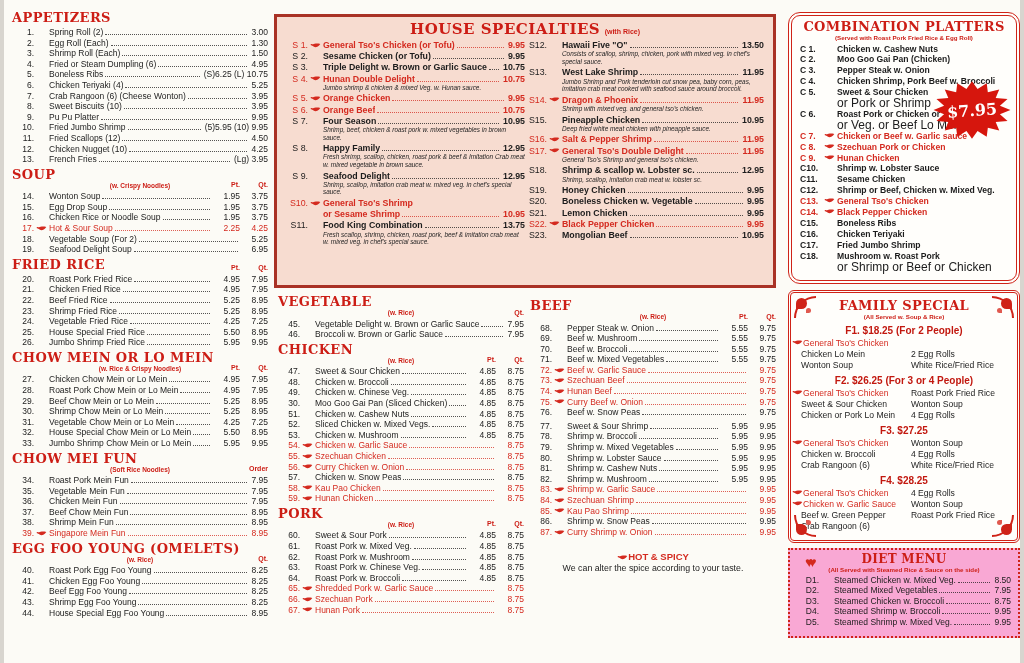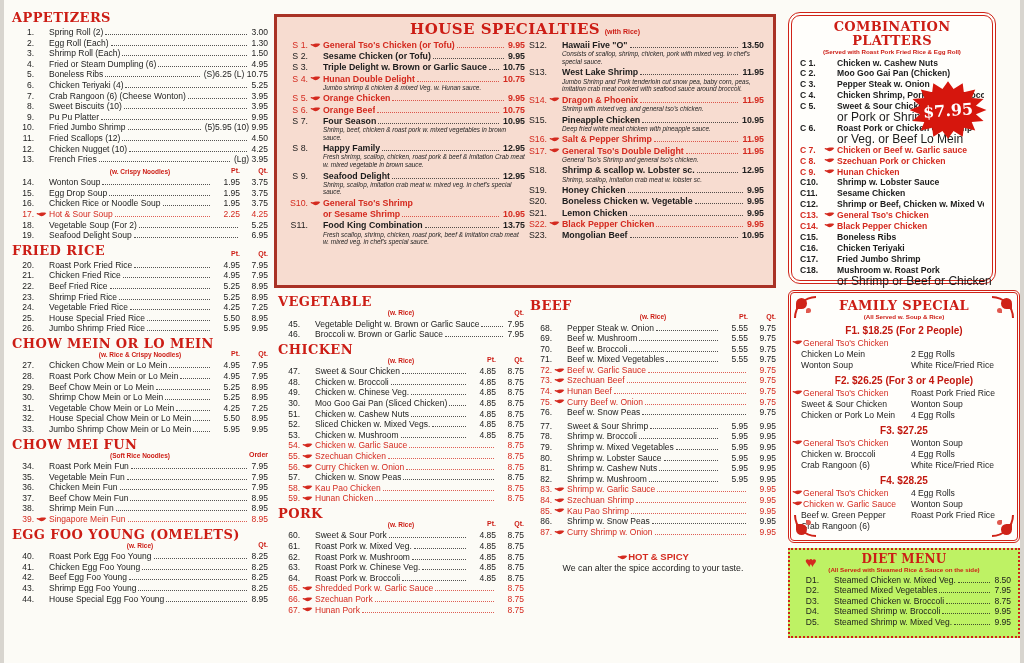--- a/index.html
+++ b/index.html
@@ -36,21 +36,21 @@
   .hs-title{font-family:"DejaVu Serif","Liberation Serif",serif;font-weight:bold;color:#cc1d15;font-size:15px;letter-spacing:.5px;}
   .hs-sub{color:#cc1d15;font-size:7px;font-weight:bold;}
   .hs-cols{display:flex;}
   .hs-col{flex:1;min-width:0;}
   .hs-row{font-size:8.8px;line-height:11.2px;}
   .hs-row .nm{font-weight:bold;}
   .hs-row .pone{font-weight:bold;}
   .hs-desc{margin-left:37px;font-size:6.4px;line-height:7.6px;color:#222;font-style:italic;margin-top:-1px;margin-bottom:2px;white-space:normal;}
 
   
-  #combo-box{position:absolute;left:784px;top:12px;width:208px;height:272px;box-sizing:border-box;border:4px double #cf2318;border-radius:12px;background:#fffefb;padding:4px 8px 0 8px;}
+  #combo-box{position:absolute;left:784px;top:12px;width:232px;height:272px;box-sizing:border-box;border:4px double #cf2318;border-radius:12px;background:#fffefb;padding:4px 8px 0 8px;}
   .box-title{text-align:center;font-family:"DejaVu Serif","Liberation Serif",serif;font-weight:bold;color:#cc1d15;font-size:13px;line-height:14px;letter-spacing:.3px;}
   .box-sub{text-align:center;color:#cc1d15;font-size:6.2px;font-weight:bold;line-height:7.5px;margin-bottom:2px;}
   .c-row{display:flex;align-items:baseline;font-size:8.6px;line-height:10.9px;color:#1c1c1c;white-space:nowrap;font-weight:bold;}
   .c-row.hot{color:#d42a1f;}
   .c-no{flex:0 0 24px;text-align:left;}
   .c-si{flex:0 0 13px;}
   .c-line2{font-size:12px;line-height:10.9px;color:#1c1c1c;margin-left:37px;white-space:nowrap;}
   #badge{position:absolute;right:4px;top:64px;width:80px;height:60px;}
   #badge svg{position:absolute;inset:0;}
   #badge .badge-text{position:absolute;inset:0;display:flex;align-items:center;justify-content:center;color:#fff;font-weight:bold;font-size:16px;font-family:"DejaVu Serif","Liberation Serif",serif;transform:rotate(-4deg);}
@@ -65,21 +65,21 @@
   .fsi{flex:0 0 11px;margin-left:-9px;}
   .fg-r.off1{padding-top:11px;}
   .corner{position:absolute;width:24px;height:24px;pointer-events:none;}
   .corner::before{content:"";position:absolute;inset:1px;border-left:2px solid #cf2318;border-top:2px solid #cf2318;border-top-left-radius:100%;}
   .corner::after{content:"";position:absolute;left:3px;top:3px;width:11px;height:11px;background:#cf2318;border-radius:50% 50% 50% 0;box-shadow:7px 7px 0 -3px #e0594f;}
   .corner.tl{left:2px;top:2px;}
   .corner.tr{right:2px;top:2px;transform:scaleX(-1);}
   .corner.bl{left:2px;bottom:2px;transform:scaleY(-1);}
   .corner.br{right:2px;bottom:2px;transform:scale(-1,-1);}
 
-  #diet-box{position:absolute;left:784px;top:548px;width:232px;height:90px;box-sizing:border-box;border:2px dotted #cf2318;background:#bef264;padding:2px 7px 0 7px;}
+  #diet-box{position:absolute;left:784px;top:548px;width:232px;height:90px;box-sizing:border-box;border:2px dotted #cf2318;background:#f9a8d4;padding:2px 7px 0 7px;}
   .diet-title-row{position:relative;text-align:center;}
   .hearts{position:absolute;left:8px;top:2px;color:#d42a1f;font-size:14px;letter-spacing:-5px;}
   .hearts::before{content:"\2665\2665";}
   #diet-box .box-title{font-size:12px;}
   #diet-box .box-sub{margin-bottom:1px;}
 
   
   .spicy-note{margin-top:14px;text-align:center;}
   .sn-title{color:#d42a1f;font-weight:bold;font-size:9.5px;line-height:12px;}
   .sn-title .si{display:inline-block;}
@@ -182,20 +182,21 @@
         <div class="row">
           <span class="no">13.</span>
           <span class="si"></span>
           <span class="nm">French Fries</span>
           <span class="ld"></span>
           <span class="pone">(Lg) 3.95</span>
         </div>
       </div>
       <div class="sec">
         <div class="sec-head">
+          <div class="sec-title">SOUP</div>
           <div class="sec-sub">(w. Crispy Noodles)</div>
           <div class="collabels">
             <span>Pt.</span>
             <span>Qt.</span>
           </div>
         </div>
         <div class="row">
           <span class="no">14.</span>
           <span class="si"></span>
           <span class="nm">Wonton Soup</span>

